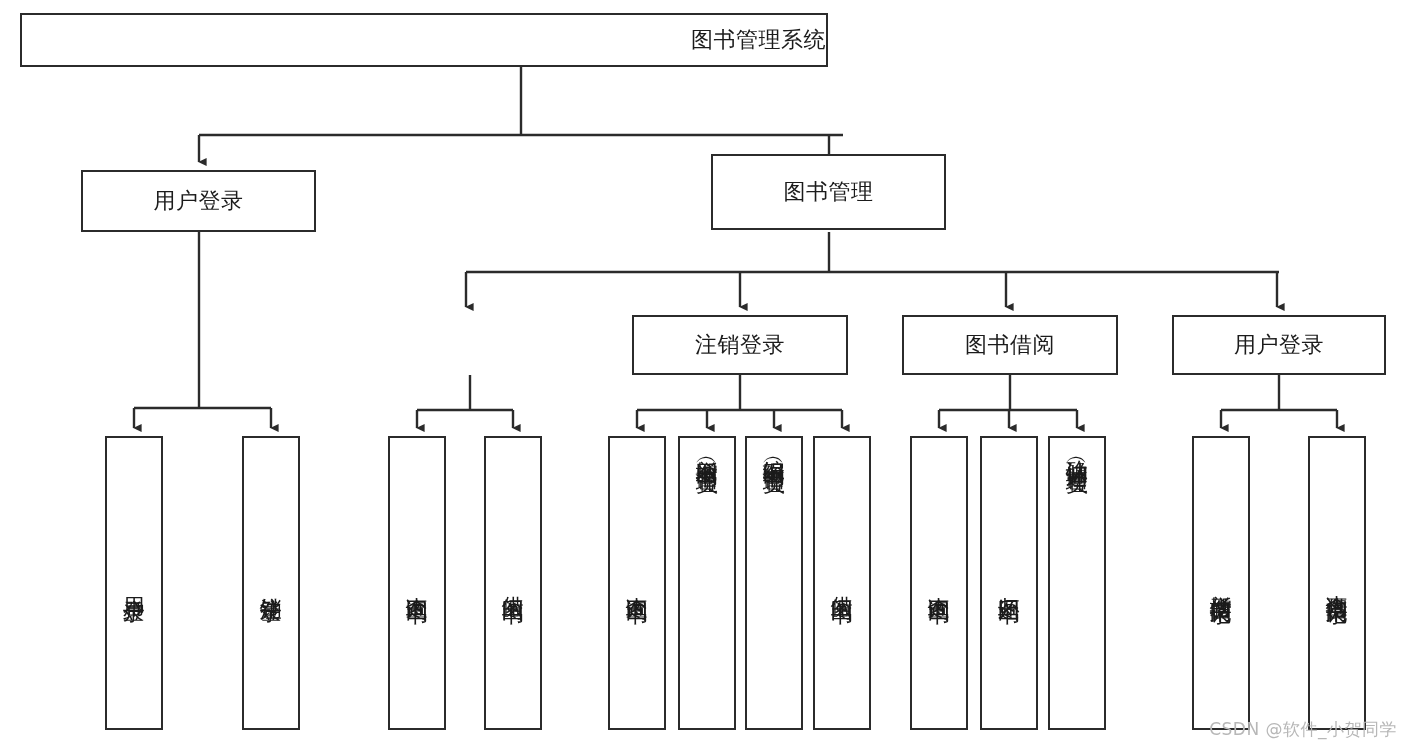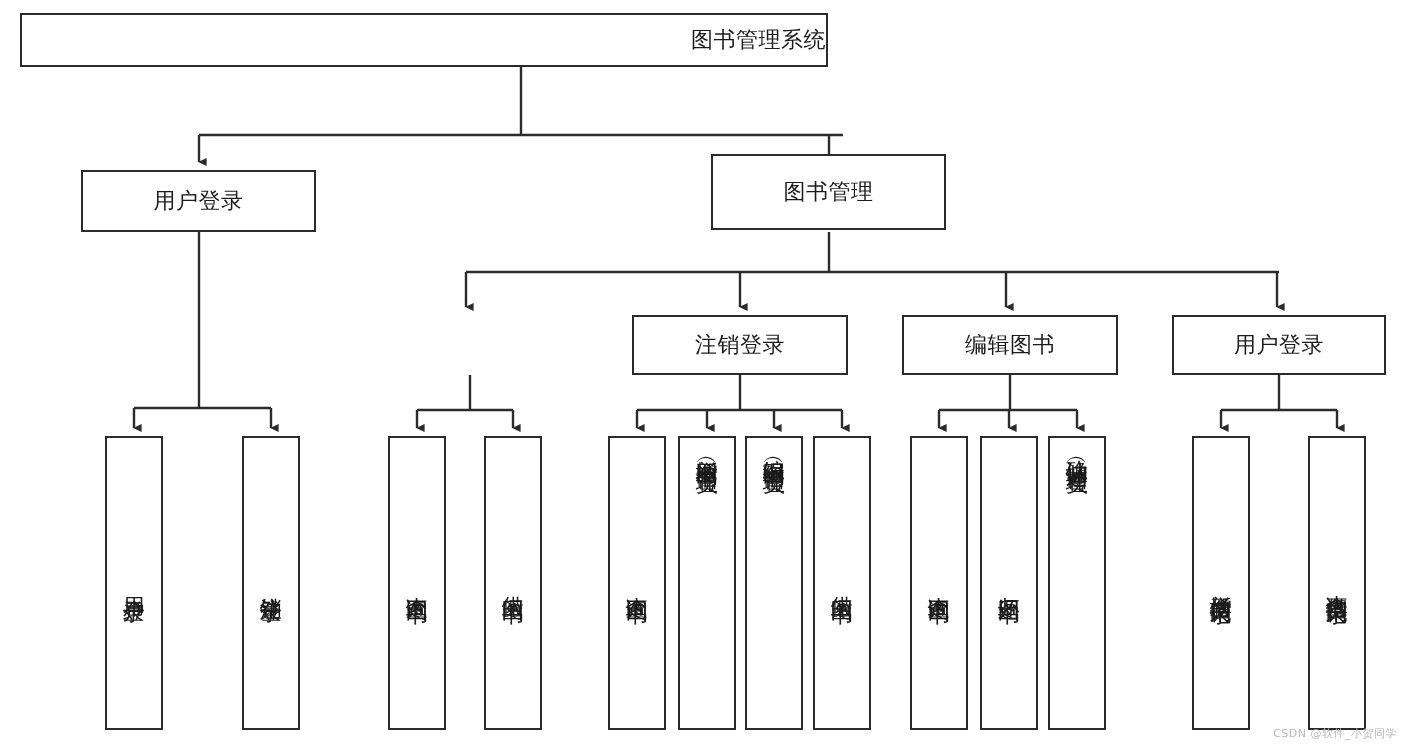--- a/index.html
+++ b/index.html
@@ -61,21 +61,21 @@
   }
   .conn {
     stroke: #2b2b2b;
     stroke-width: 2.4;
     fill: none;
   }
   .watermark {
     position: absolute;
     right: 8px;
     bottom: 6px;
-    font-size: 11px;
+    font-size: 17px;
     color: #b7b7b7;
     white-space: nowrap;
     letter-spacing: 0.5px;
   }
 </style>
 </head>
 <body>
 
 <div id="diagram-root">
 
@@ -135,21 +135,21 @@
     <span class="node-label-h">用户登录</span>
   </div>
   <div class="node-box" style="left:711px; top:154px; width:235px; height:76px;">
     <span class="node-label-h">图书管理</span>
   </div>
 
   <div class="node-box" style="left:632px; top:315px; width:216px; height:60px;">
     <span class="node-label-h">注销登录</span>
   </div>
   <div class="node-box" style="left:902px; top:315px; width:216px; height:60px;">
-    <span class="node-label-h">编辑图书</span>
+    <span class="node-label-h">图书借阅</span>
   </div>
   <div class="node-box" style="left:1172px; top:315px; width:214px; height:60px;">
     <span class="node-label-h">用户登录</span>
   </div>
 
   <div class="node-box leaf-box" style="left:105px; top:436px; width:58px; height:294px;">
     <span class="node-label-v">用户登录</span>
   </div>
   <div class="node-box leaf-box" style="left:242px; top:436px; width:58px; height:294px;">
     <span class="node-label-v">注销登录</span>

